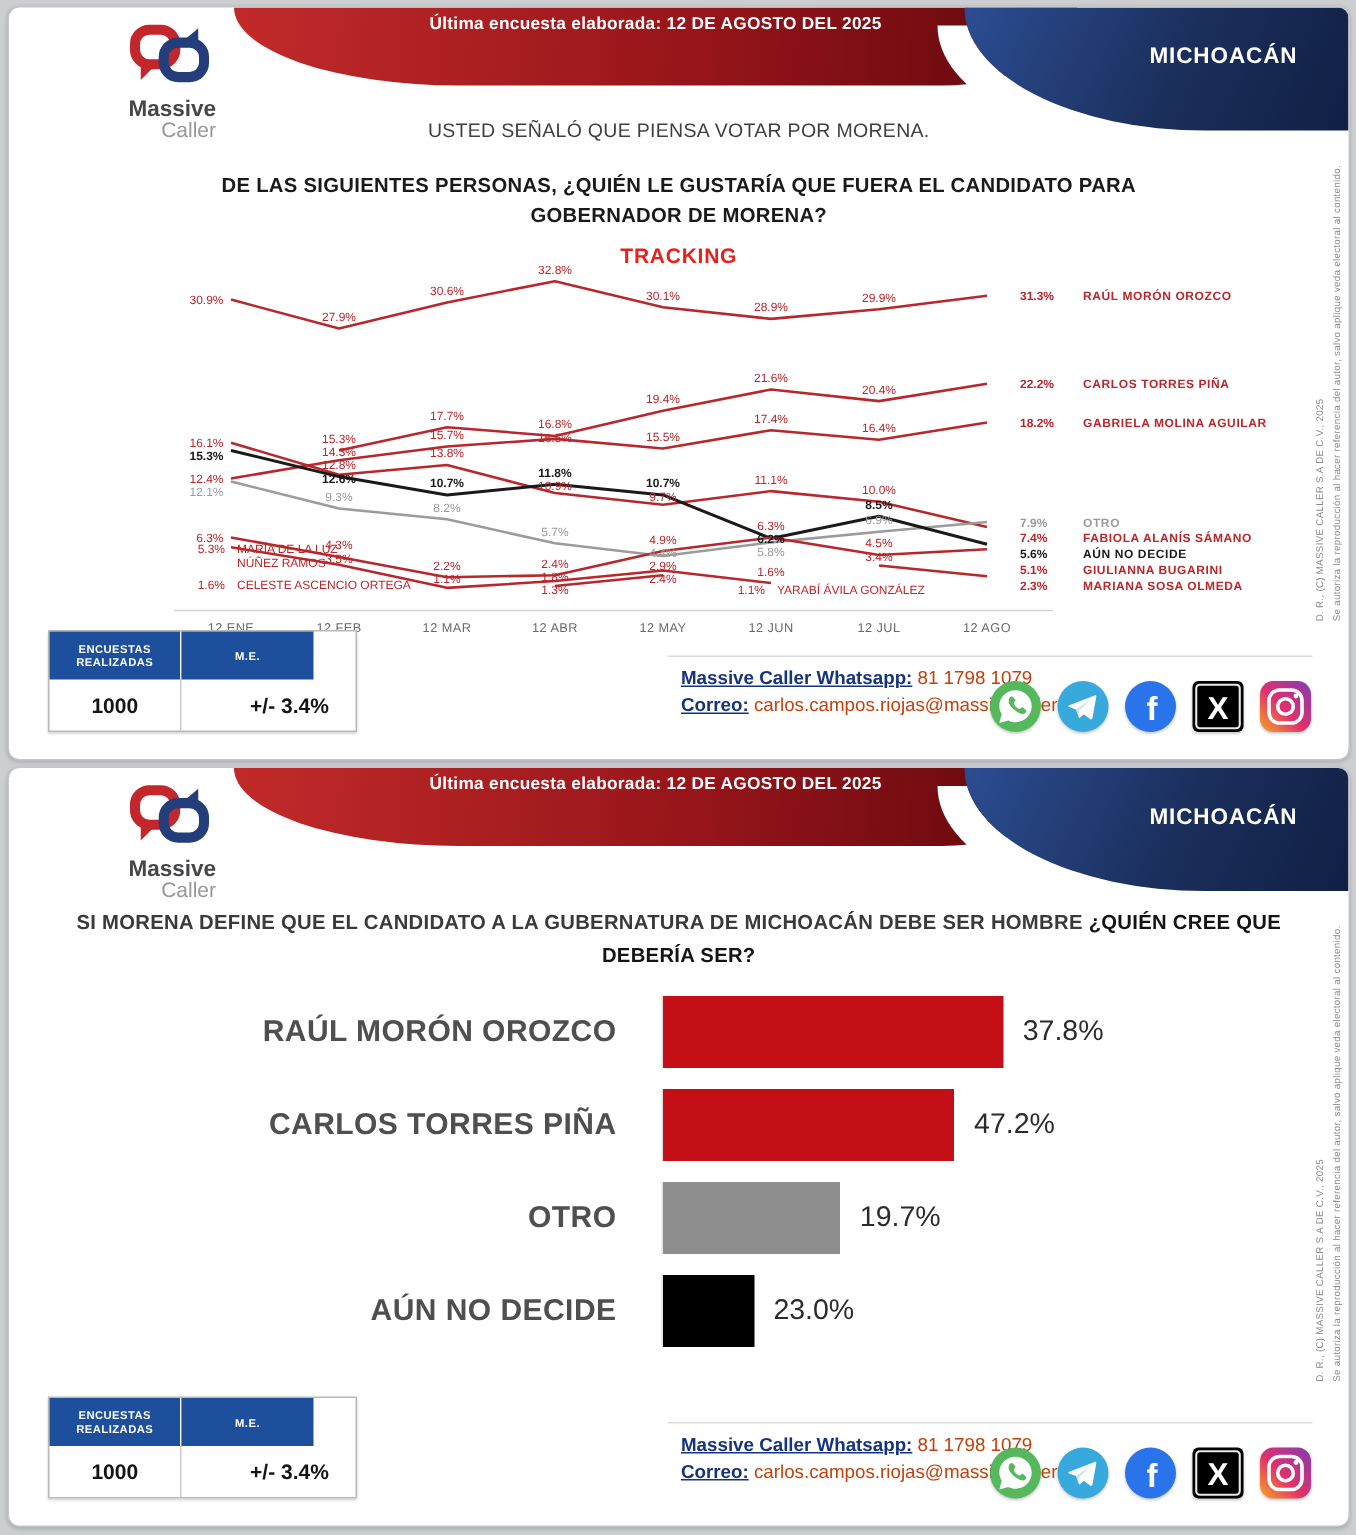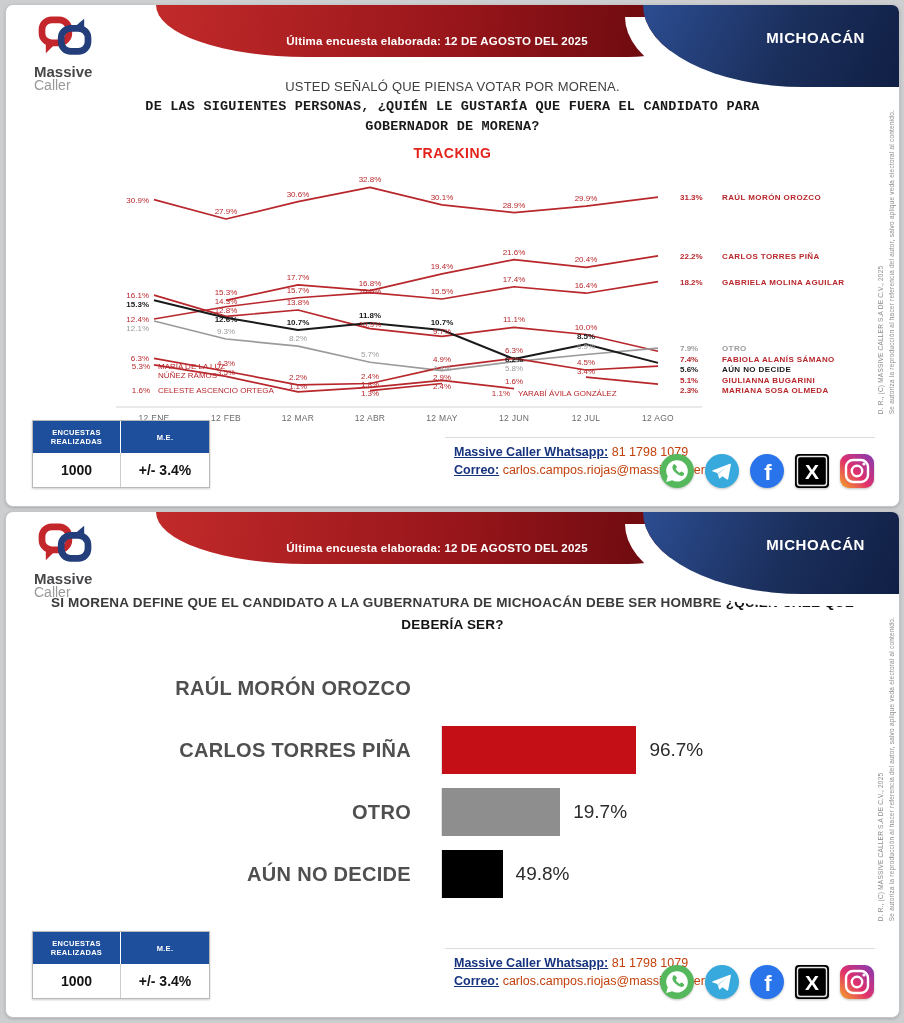--- a/index.html
+++ b/index.html
@@ -8,59 +8,59 @@
   .card{position:absolute;left:5px;width:893px;background:#fff;border:1px solid #c6c6c8;
         border-radius:8px;box-shadow:0 1px 3px rgba(0,0,0,.18);overflow:hidden;}
   .card1{top:4px;height:501px;}
   .card2{top:511px;height:505px;}
 
   
   .ribbon{position:absolute;left:150px;top:0;width:562px;height:52px;z-index:2;
           background:linear-gradient(95deg,#c22a2a 0%,#96151a 55%,#5f070c 100%);
           border-radius:0 0 90px 70px / 0 0 52px 48px;border-bottom-left-radius:150px 52px;
           text-align:center;}
-  .ribbon span{display:inline-block;padding-top:30px;color:#fff;font-size:11.5px;font-weight:700;letter-spacing:.2px;}
+  .ribbon span{display:inline-block;padding-top:5px;color:#fff;font-size:11.5px;font-weight:700;letter-spacing:.2px;}
   .corner{position:absolute;right:0;top:0;width:256px;height:82px;z-index:3;
           background:linear-gradient(115deg,#2c4d92 0%,#1b2f5c 55%,#101f44 100%);
           border-bottom-left-radius:160px 82px;box-shadow:-18px 12px 0 0 #ffffff;}
   .corner span{position:absolute;right:34px;top:24px;color:#fff;font-size:15px;font-weight:700;letter-spacing:.6px;}
-  .logo{position:absolute;left:28px;top:10px;width:110px;text-align:left;z-index:4;}
+  .logo{position:absolute;left:28px;top:10px;width:110px;text-align:right;z-index:4;}
   .logo-t1{font-size:15px;font-weight:700;color:#47474a;margin-top:-2px;}
   .logo-t2{font-size:14px;color:#98989b;margin-top:-3px;}
 
   
   .titles{position:absolute;top:74px;left:110px;right:110px;text-align:center;z-index:1;}
   .q1{font-size:13px;color:#3f3f3f;font-weight:500;letter-spacing:.2px;}
-  .q2{font-size:13.5px;color:#1a1a1a;font-weight:800;margin-top:3px;line-height:1.45;letter-spacing:.2px;font-family:Liberation Mono, monospace;}
+  .q2{font-size:13.5px;color:#1a1a1a;font-weight:800;margin-top:20px;line-height:1.45;letter-spacing:.2px;}
   .tracking{margin-top:9px;font-size:14px;font-weight:800;color:#e4231c;letter-spacing:.5px;}
 
   #line-chart{position:absolute;left:28px;top:166px;width:836px;height:258px;}
   svg text{font-family:"Liberation Sans",sans-serif;}
 
   
-  .q-mix{position:absolute;top:80px;left:38px;right:38px;text-align:center;
+  .q-mix{position:absolute;top:92px;left:38px;right:38px;text-align:center;
          font-size:13.5px;line-height:1.6;color:#3a3a3a;font-weight:600;letter-spacing:.2px;}
   .q-mix b{font-weight:800;color:#141414;}
   #bar-chart{position:absolute;left:95px;top:152px;right:80px;}
   .bar-row{display:flex;align-items:center;height:48px;margin-bottom:14px;}
   .bar-cat{width:310px;text-align:right;padding-right:30px;font-size:20px;color:#4f4f4f;
            font-weight:600;letter-spacing:.3px;flex:none;}
   .bar-track{flex:1;height:48px;display:flex;align-items:center;border-left:1px solid #e2e2e2;}
   .bar{height:48px;flex:none;}
   .bar-value{margin-left:13px;font-size:19px;color:#2b2b2b;font-weight:500;}
 
   
   .stats{position:absolute;left:26px;bottom:18px;border:1px solid #b9b9b9;background:#fff;
          box-shadow:0 1px 2px rgba(0,0,0,.2);}
   .stats .hrow{display:flex;}
   .stats .hcell{width:88px;height:32px;background:#1d4f9c;color:#fff;font-size:7.5px;font-weight:700;
                 display:flex;align-items:center;justify-content:center;text-align:center;
                 border-right:1px solid #fff;padding:16px 6px;box-sizing:border-box;letter-spacing:.3px;}
   .stats .hcell:last-child{border-right:none;}
-  .stats .vrow{display:flex;}
+  .stats .vrow{display:flex;gap:28px;}
   .stats .vcell{width:88px;height:34px;display:flex;align-items:center;justify-content:center;
                 font-size:14px;font-weight:700;color:#141414;border-right:1px solid #ccc;
                 padding:0 6px;box-sizing:border-box;}
   .stats .vcell:last-child{border-right:none;}
   .divider{position:absolute;right:24px;bottom:68px;width:430px;border-top:1px solid #dcdcdc;}
   .contact{position:absolute;left:448px;bottom:26px;font-size:12.5px;line-height:1.5;}
   .contact .lbl{font-weight:700;color:#16337e;text-decoration:underline;}
   .contact .val{color:#c2410c;margin-top:37px;}
   .social{position:absolute;right:24px;bottom:17px;display:flex;gap:9px;}
   .social svg{width:36px;height:36px;filter:drop-shadow(0 1px 1px rgba(0,0,0,.25));}
@@ -280,40 +280,44 @@
     <div class="logo-t2">Caller</div>
   </div>
 
   <div class="q-mix">
     <span>SI MORENA DEFINE QUE EL CANDIDATO A LA GUBERNATURA DE MICHOACÁN DEBE SER HOMBRE </span><b>¿QUIÉN CREE QUE DEBERÍA SER?</b>
   </div>
 
   <div id="bar-chart">
       <div class="bar-row">
         <div class="bar-cat">RAÚL MORÓN OROZCO</div>
+        <div class="bar-track">
+          <div class="bar" style="width: 226.8px; background: rgb(196, 15, 23);"></div>
+          <span class="bar-value">37.8%</span>
+        </div>
       </div>
       <div class="bar-row">
         <div class="bar-cat">CARLOS TORRES PIÑA</div>
         <div class="bar-track">
           <div class="bar" style="width: 194.4px; background: rgb(196, 15, 23);"></div>
-          <span class="bar-value">96.7%</span>
+          <span class="bar-value">47.2%</span>
         </div>
       </div>
       <div class="bar-row">
         <div class="bar-cat">OTRO</div>
         <div class="bar-track">
           <div class="bar" style="width: 118.2px; background: rgb(142, 142, 142);"></div>
           <span class="bar-value">19.7%</span>
         </div>
       </div>
       <div class="bar-row">
         <div class="bar-cat">AÚN NO DECIDE</div>
         <div class="bar-track">
           <div class="bar" style="width: 60.6px; background: rgb(0, 0, 0);"></div>
-          <span class="bar-value">49.8%</span>
+          <span class="bar-value">23.0%</span>
         </div>
       </div>
     </div>
 
   <div class="stats">
     <div class="hrow">
       <div class="hcell">ENCUESTAS REALIZADAS</div>
       <div class="hcell">M.E.</div>
     </div>
     <div class="vrow">

